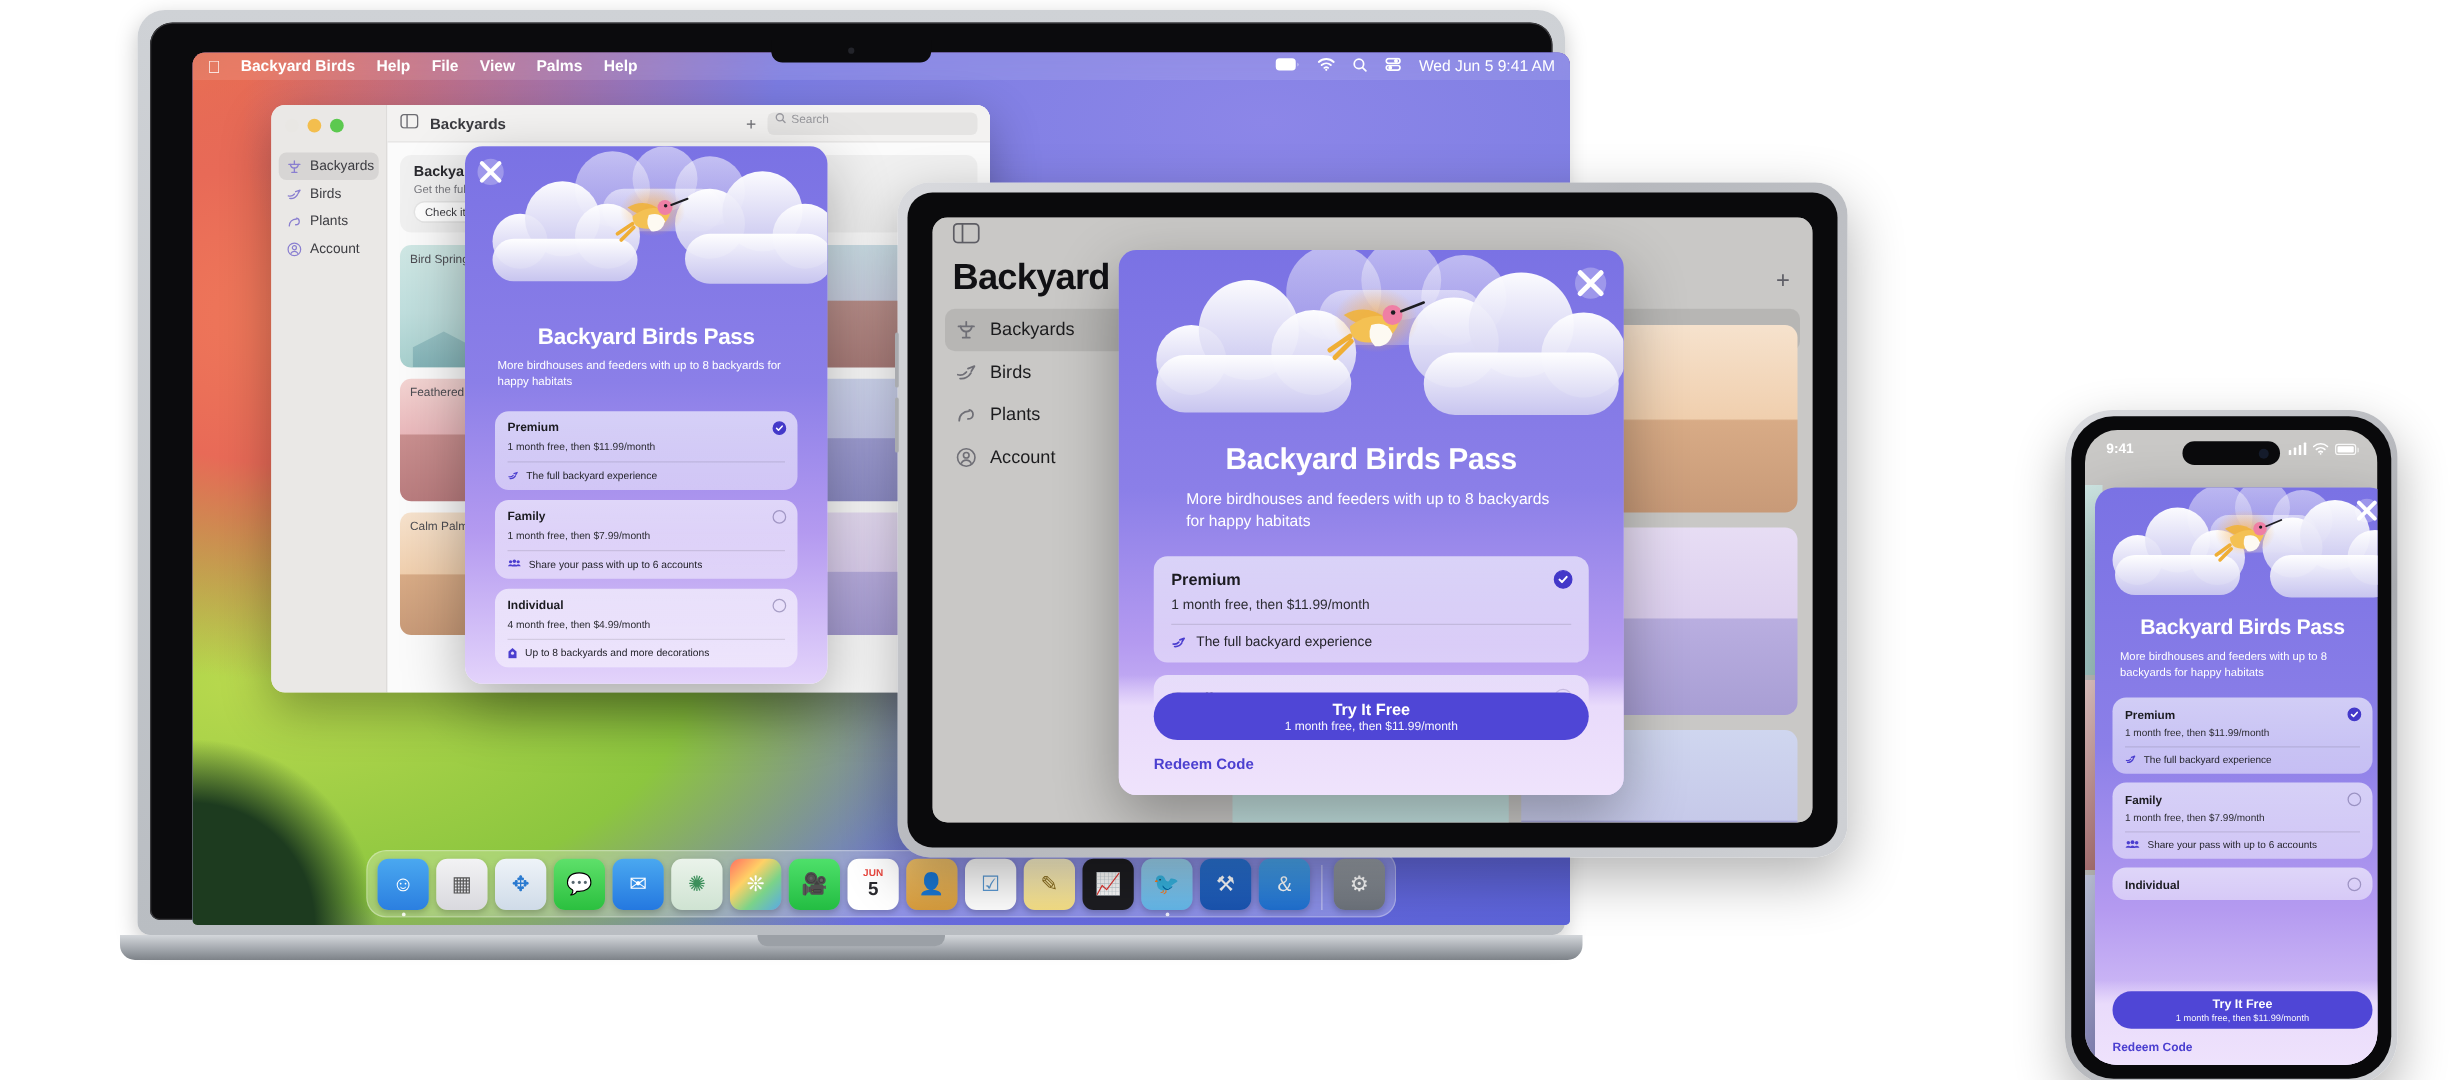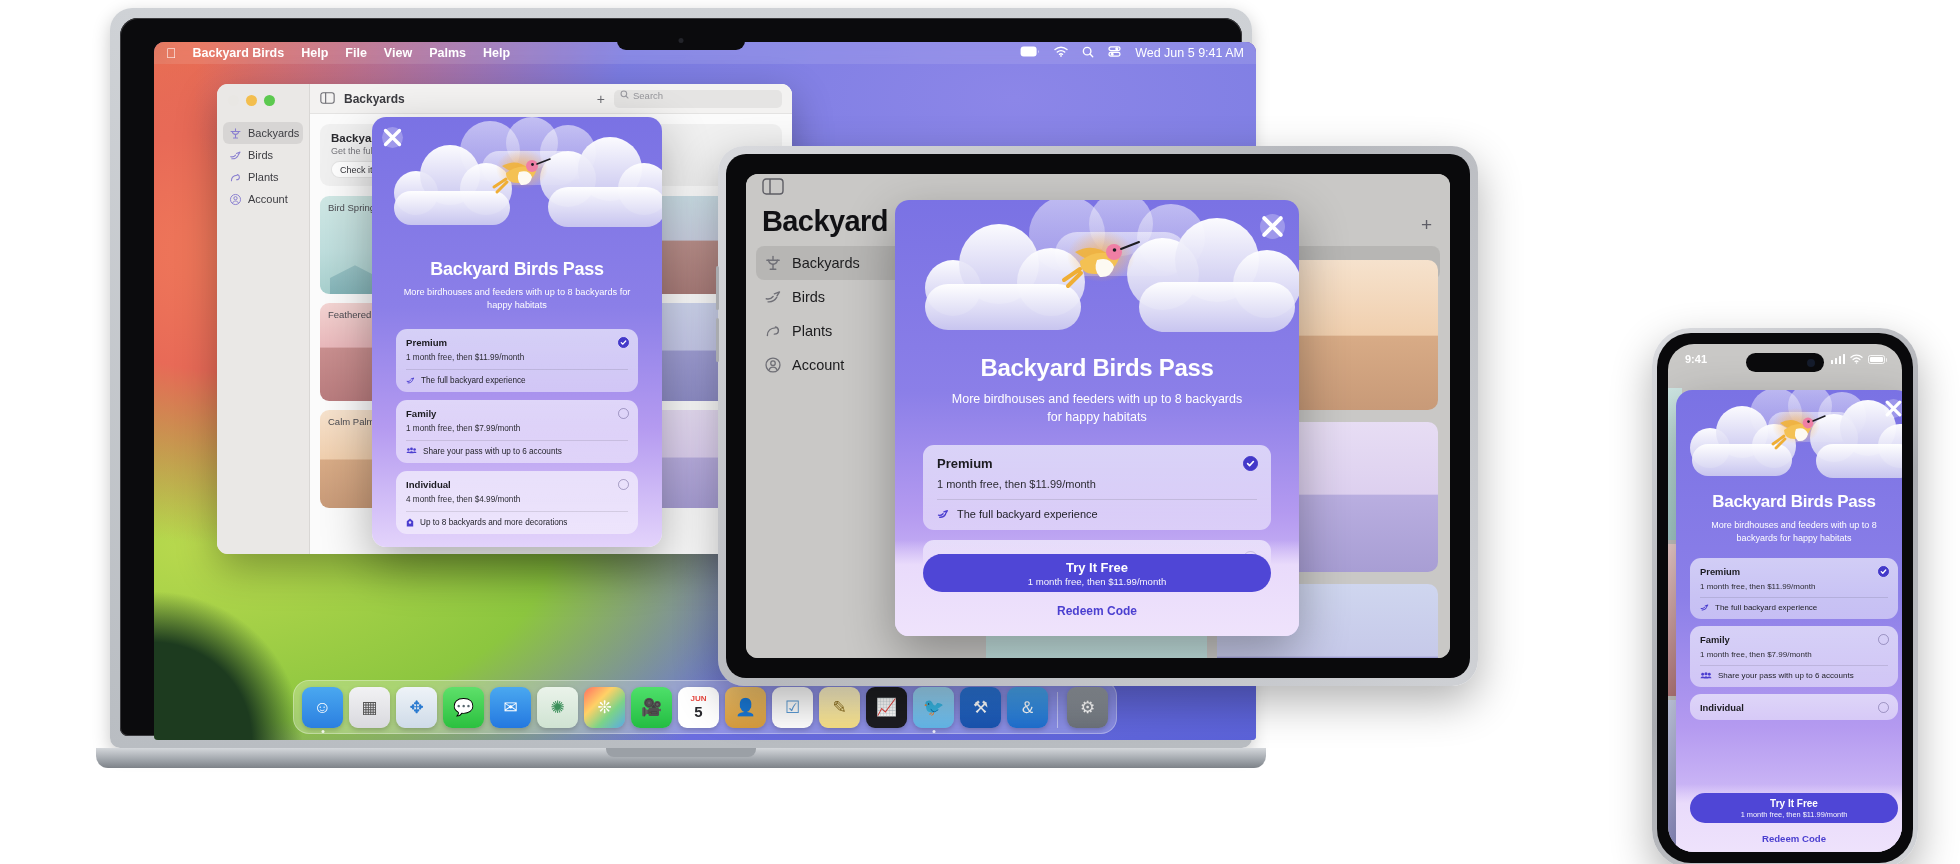--- a/index.html
+++ b/index.html
@@ -125,37 +125,37 @@
   .modal { position:absolute; border-radius:14px; overflow:hidden;
     background:linear-gradient(180deg,#7a72e4 0%, #8b7fe8 44%, #b49af0 72%, #e3d3fb 100%);
     box-shadow:0 18px 50px rgba(0,0,0,.32);
     display:flex; flex-direction:column; }
   .modal .hero { position:relative; width:100%; overflow:hidden; flex:0 0 auto; }
   .modal .hero svg { position:absolute; inset:0; width:100%; height:100%; display:block; }
   .closebtn{position:absolute;border-radius:50%;background:rgba(255,255,255,.26);
     display:flex;align-items:center;justify-content:center;color:#fff;z-index:6;}
   .closebtn svg{display:block;}
   .m-title{position:relative;z-index:4;text-align:center;color:#fff;font-weight:700;letter-spacing:-.3px;}
-  .m-sub{position:relative;z-index:4;text-align:center;color:#fff;}
+  .m-sub{position:relative;z-index:4;text-align:left;color:#fff;}
   .plans{position:relative;z-index:4;display:flex;flex-direction:column;}
   .plan{background:linear-gradient(180deg,rgba(255,255,255,.62),rgba(255,255,255,.48));
     border-radius:11px;position:relative;}
   .plan .pname{font-weight:700;color:#1b1b20;}
   .plan .pprice{color:#2c2c33;}
   .plan .prule{height:1px;background:rgba(0,0,0,.10);}
   .plan .pfeat{display:flex;align-items:center;color:#23232a;}
   .plan .pfeat .fi{color:#4b3ecf;display:flex;align-items:center;}
   .radio{position:absolute;border-radius:50%;border:1.5px solid rgba(60,50,110,.38);}
   .radio.on{background:#4338c9;border-color:#4338c9;display:flex;align-items:center;justify-content:center;}
   .radio.on svg{display:block;color:#fff;}
   .cta{background:#4f46d6;border-radius:999px;text-align:center;color:#fff;
     display:flex;flex-direction:column;align-items:center;justify-content:center;}
   .cta .c1{font-weight:700;}
   .cta .c2{opacity:.95;}
-  .redeem{text-align:center;color:#4b3fd0;font-weight:600;}
+  .redeem{color:#4b3fd0;font-weight:600;}
   .footerfade{position:relative;z-index:5;
     background:linear-gradient(180deg,rgba(232,217,252,0) 0%,#e9dbfb 26%,#efe3fc 100%);}
 
   
   #ipad { left:718px; top:146px; width:760px; height:540px; }
   .ipad-frame{position:absolute;inset:0;background:linear-gradient(135deg,#d9dade,#b6b8bd 45%,#cfd1d5);
     border-radius:26px;box-shadow:0 16px 44px rgba(0,0,0,.30);}
   .ipad-bez{position:absolute;left:8px;top:8px;right:8px;bottom:8px;background:#0a0a0c;border-radius:20px;}
   .ipad-screen{position:absolute;left:20px;top:20px;right:20px;bottom:20px;border-radius:12px;
     overflow:hidden;background:#c9c8c6;}

